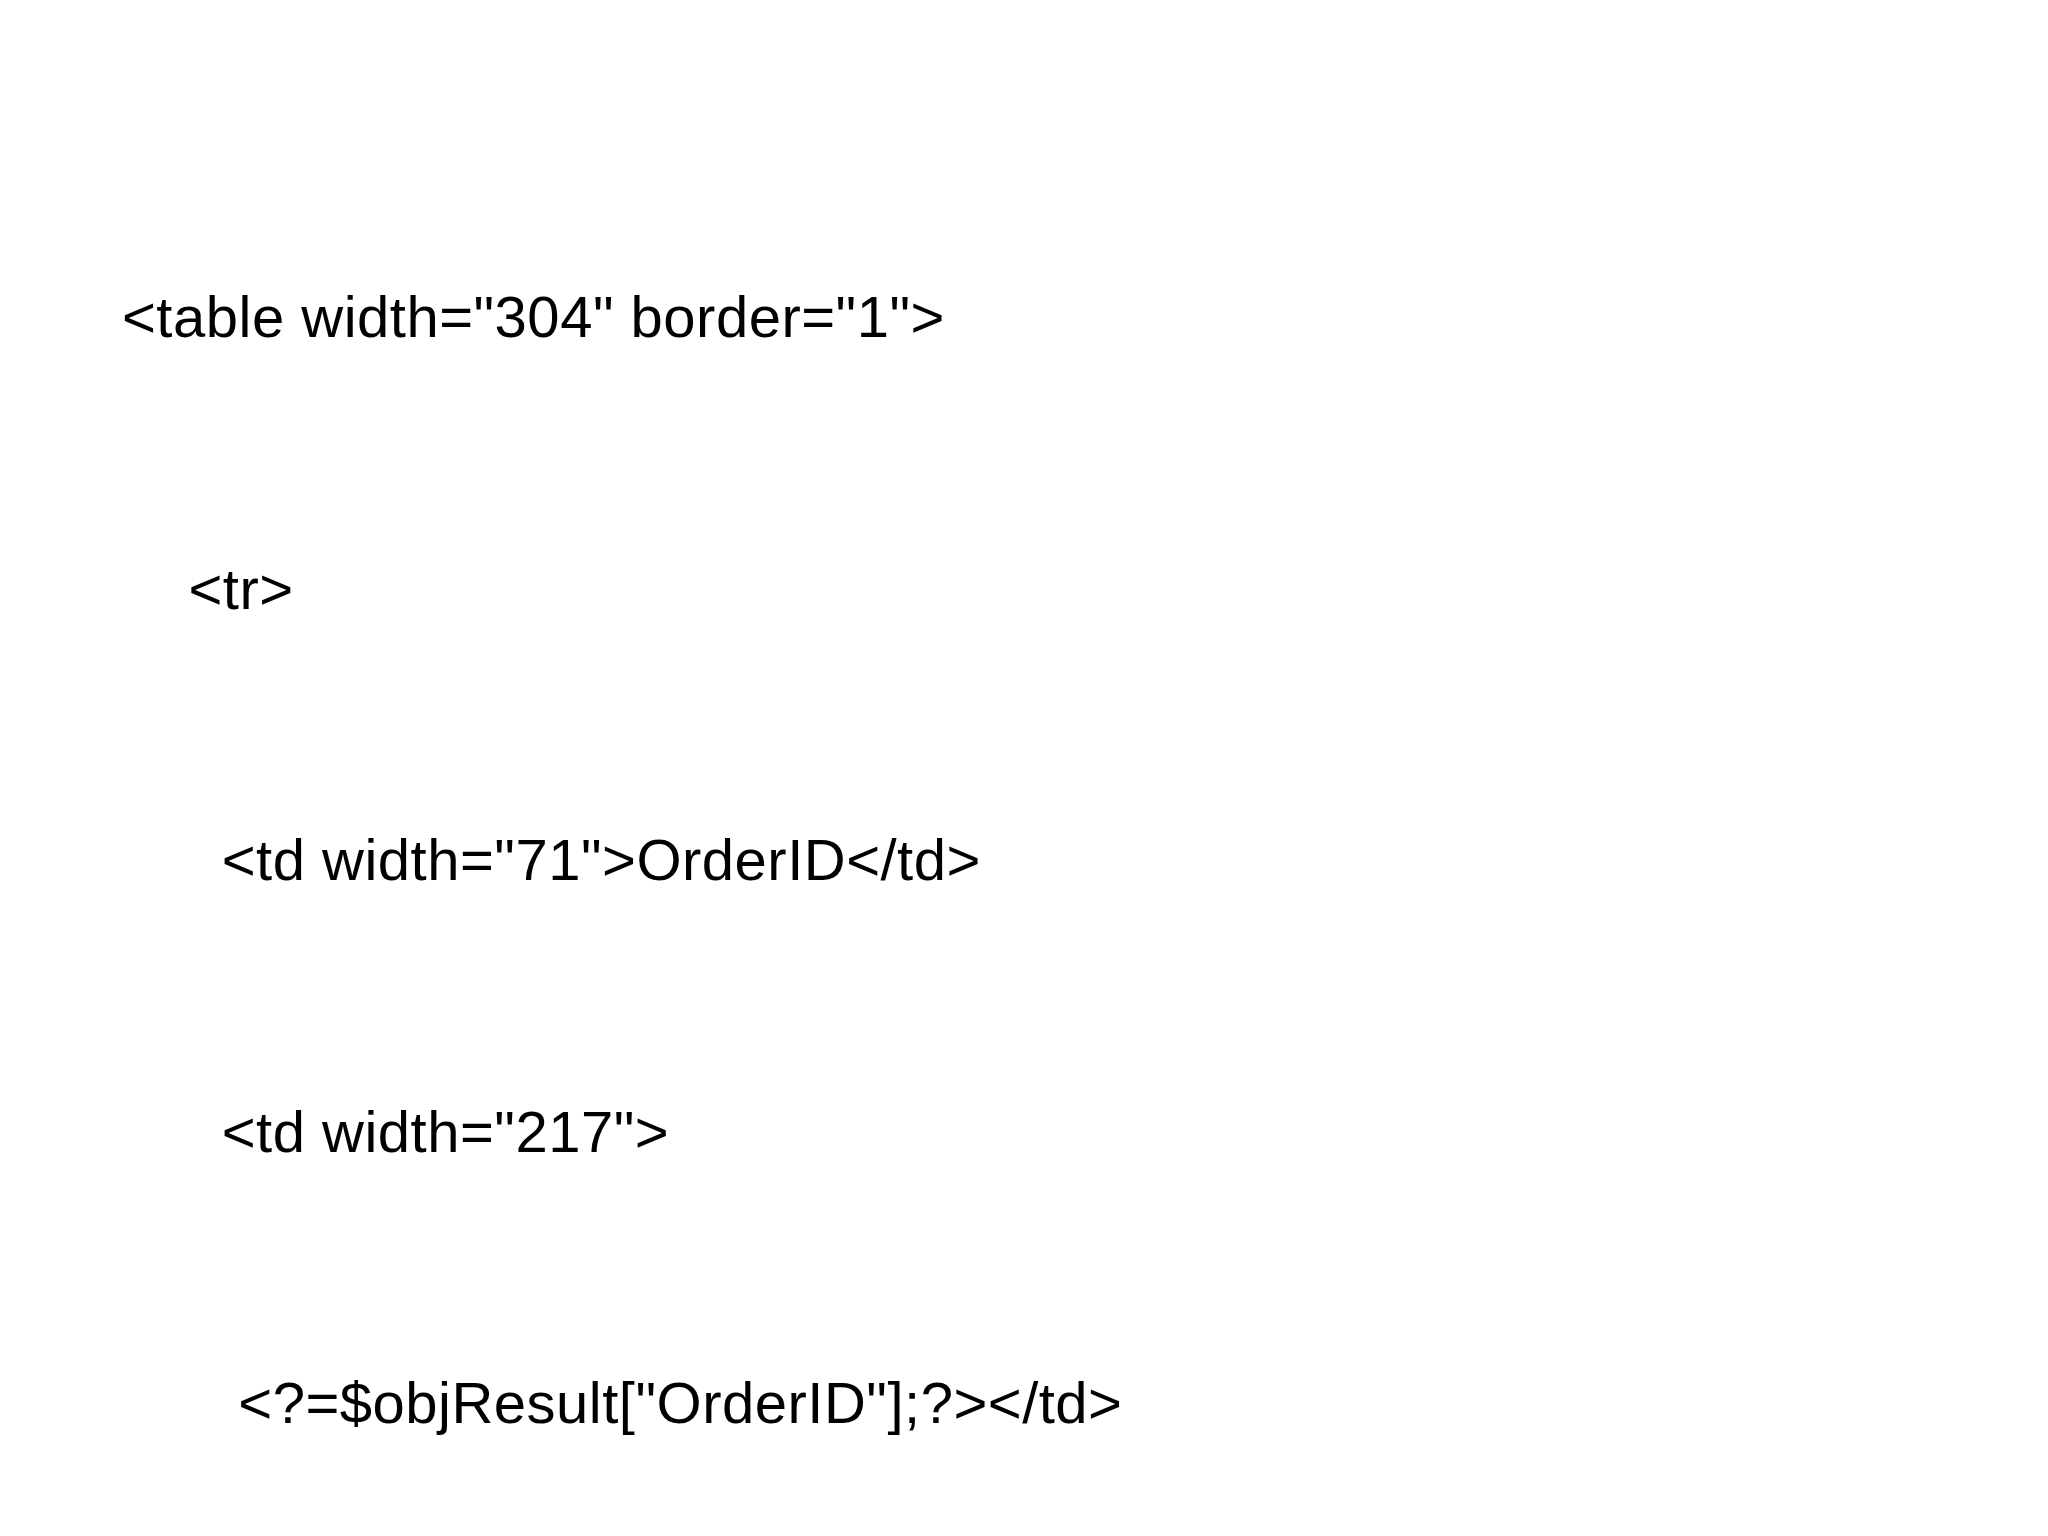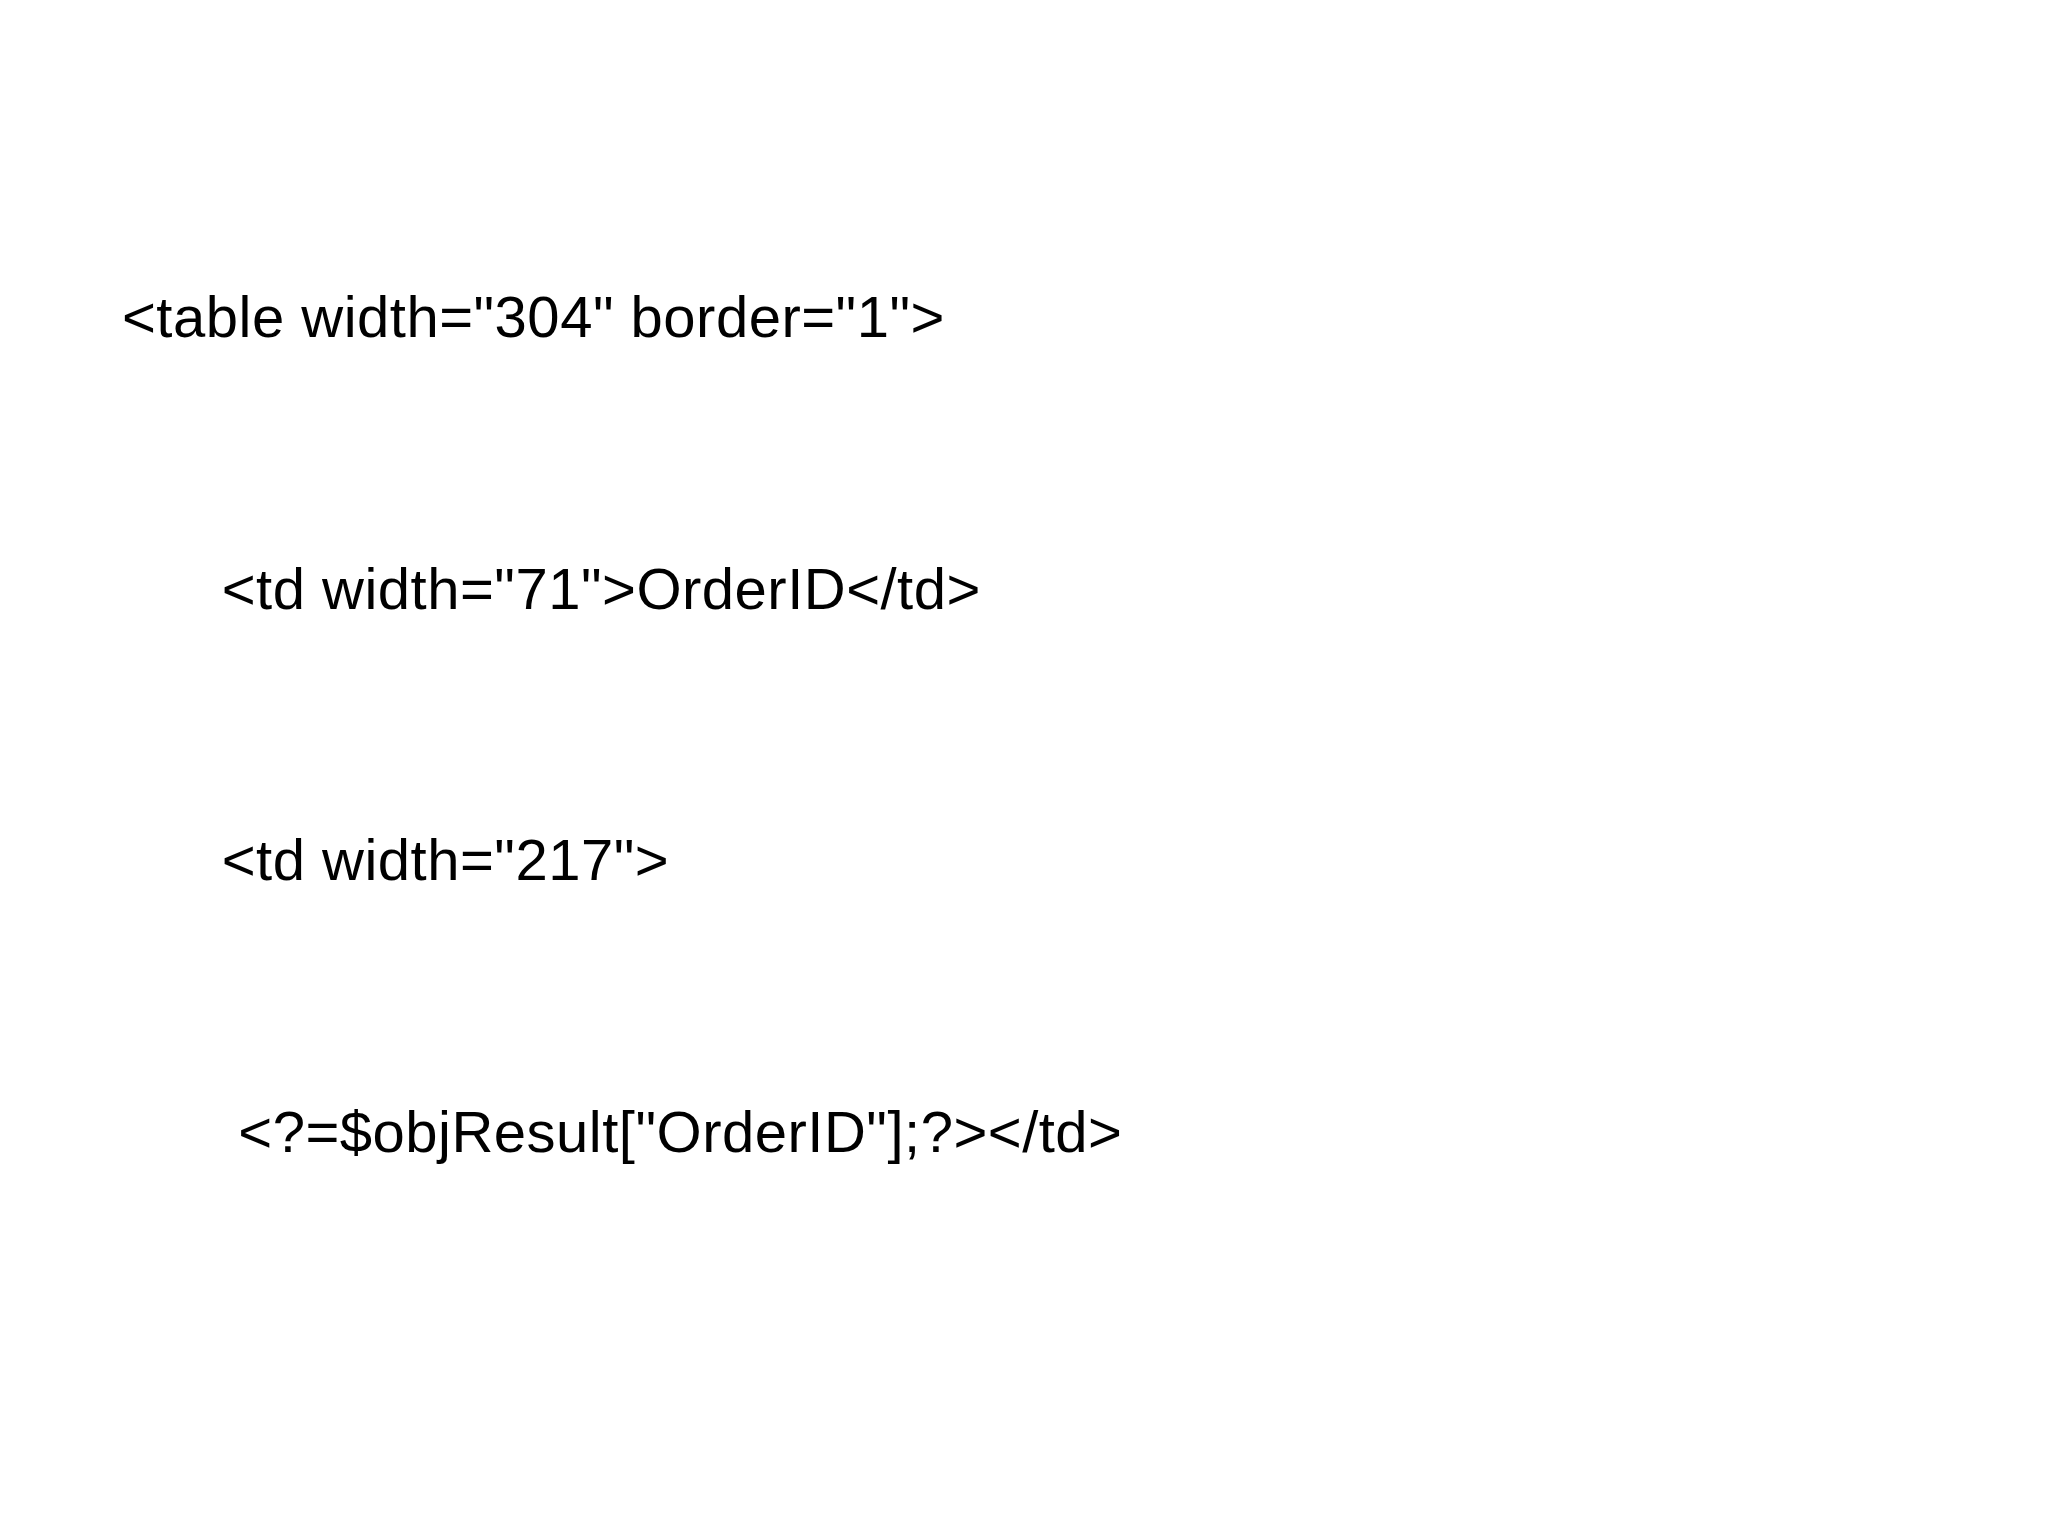--- a/index.html
+++ b/index.html
@@ -25,20 +25,21 @@
   }
   .code-line {
     height: 90.5px;
   }
 </style>
 </head>
 <body>
 
 <div class="code-block">
   <div class="code-line">&lt;table width="304" border="1"&gt;</div>
+  <div class="code-line">    &lt;tr&gt;</div>
   <div class="code-line">      &lt;td width="71"&gt;OrderID&lt;/td&gt;</div>
   <div class="code-line">      &lt;td width="217"&gt;</div>
   <div class="code-line">       &lt;?=$objResult["OrderID"];?&gt;&lt;/td&gt;</div>
   
   
   
   
   
   
   

